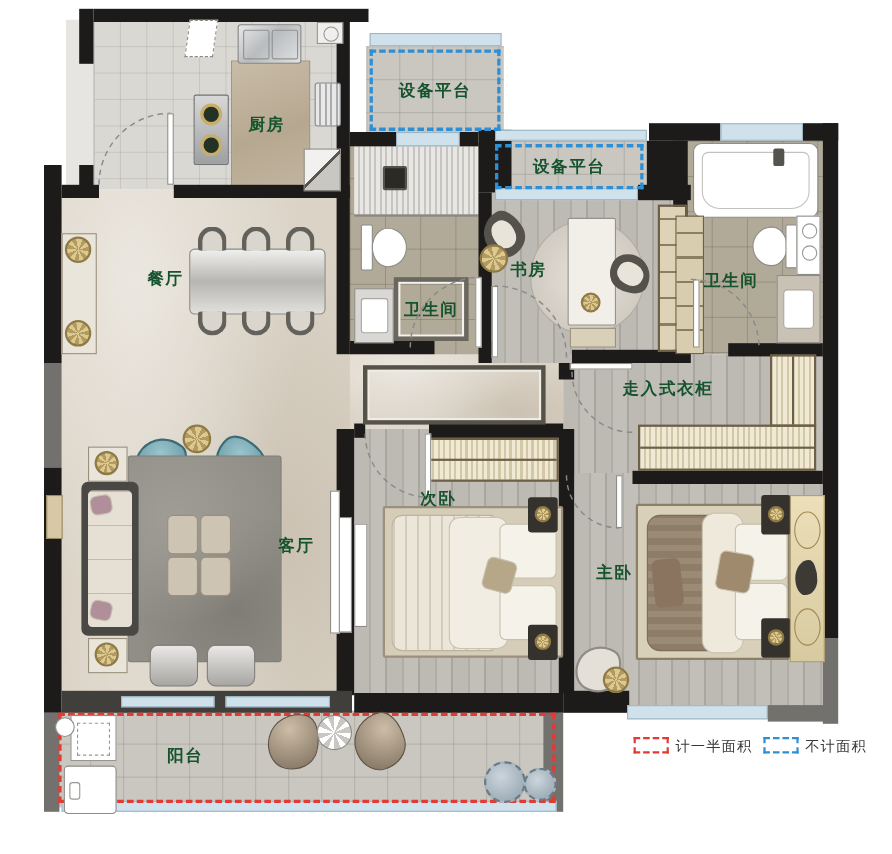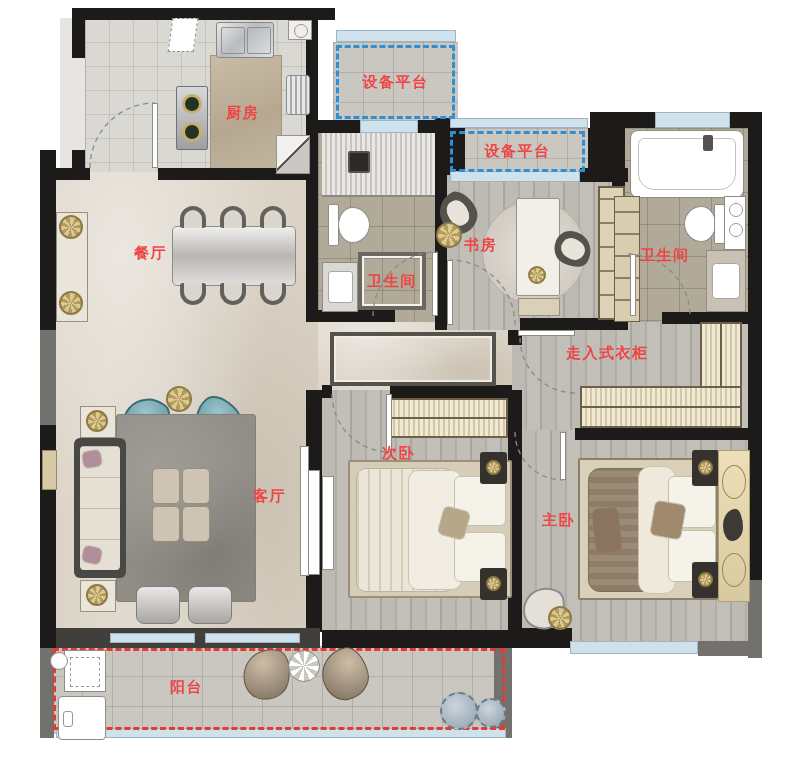--- a/index.html
+++ b/index.html
@@ -1,21 +1,21 @@
 <!DOCTYPE html>
 <html><head>
 <meta charset="utf-8">
 <style>
   html,body{margin:0;padding:0;background:#ffffff;font-family:"DejaVu Sans",sans-serif}
   #plan{position:relative;width:811px;height:776px;background:#ffffff;overflow:hidden}
   .a{position:absolute}
   .wall{position:absolute;background:#1c1b19}
   .wallg{position:absolute;background:#72716d}
   .win{position:absolute;background:#cfe2ec;border:1px solid #9fb6c2;box-sizing:border-box}
-  .lbl{position:absolute;font-size:15px;font-weight:600;color:#ef4444;letter-spacing:1.5px;white-space:nowrap}
+  .lbl{position:absolute;font-size:15px;font-weight:600;color:#14532d;letter-spacing:1.5px;white-space:nowrap}
   .marble{position:absolute;background-color:#dbd3c6;background-image:radial-gradient(ellipse at 25% 18%,rgba(255,255,255,.45),rgba(255,255,255,0) 55%),radial-gradient(ellipse at 75% 70%,rgba(160,148,126,.28),rgba(160,148,126,0) 60%),radial-gradient(ellipse at 40% 90%,rgba(255,255,255,.3),rgba(255,255,255,0) 50%)}
   .wood{position:absolute;background:repeating-linear-gradient(90deg,#bdb9b3 0 13px,#b0aca6 13px 15px,#c2beb8 15px 28px,#a9a59f 28px 30px)}
   .tile{position:absolute;background-color:#cac7c1;background-image:linear-gradient(rgba(130,127,120,.35) 1px,rgba(0,0,0,0) 1px),linear-gradient(90deg,rgba(130,127,120,.35) 1px,rgba(0,0,0,0) 1px);background-size:30px 30px}
   .ktile{position:absolute;background-color:#dad8d3;background-image:linear-gradient(rgba(140,138,130,.25) 1px,rgba(0,0,0,0) 1px),linear-gradient(90deg,rgba(140,138,130,.25) 1px,rgba(0,0,0,0) 1px);background-size:24px 24px}
   .btile{position:absolute;background-color:#b2aa99;background-image:linear-gradient(rgba(85,80,65,.3) 1px,rgba(0,0,0,0) 1px),linear-gradient(90deg,rgba(85,80,65,.3) 1px,rgba(0,0,0,0) 1px);background-size:32px 32px}
   .dash-blue{position:absolute;border:3px dashed #2e8fd5;box-sizing:border-box;display:flex;align-items:center;justify-content:center}
   .dash-red{position:absolute;border:3px dashed #e23b33;box-sizing:border-box}
   .chairU{position:absolute;width:26px;height:22px;background:#dad6ce;border:4px solid #63615c;border-bottom:none;border-radius:14px 14px 3px 3px;box-sizing:border-box}
   .chairD{position:absolute;width:26px;height:22px;background:#dad6ce;border:4px solid #63615c;border-top:none;border-radius:3px 3px 14px 14px;box-sizing:border-box}
   .gold{position:absolute;border-radius:50%;background:repeating-conic-gradient(#dcc891 0 25deg,#b39a5e 25deg 50deg);border:2px solid #8f7a45;box-sizing:border-box}
@@ -293,16 +293,22 @@
   <div class="white-leaf" style="left:152px;top:103px;width:6px;height:65px"></div>
 
   <div class="lbl" style="left:226px;top:104px">厨房</div>
   <div class="lbl" style="left:134px;top:244px">餐厅</div>
   <div class="lbl" style="left:464px;top:236px">书房</div>
   <div class="lbl" style="left:640px;top:246px">卫生间</div>
   <div class="lbl" style="left:566px;top:344px">走入式衣柜</div>
   <div class="lbl" style="left:253px;top:487px">客厅</div>
   <div class="lbl" style="left:382px;top:444px">次卧</div>
   <div class="lbl" style="left:542px;top:511px">主卧</div>
-  <div class="lbl" style="left:170px;top:678px">阳台</div>
-
+  <div class="lbl" style="left:152px;top:678px">阳台</div>
+
+  <div class="a" style="left:576px;top:666px;width:220px;height:26px">
+    <div class="a" style="left:0;top:4px;width:32px;height:15px;border:2px dashed #e23b33;box-sizing:border-box"></div>
+    <span class="legend-lbl" style="left:38px;top:4px">计一半面积</span>
+    <div class="a" style="left:118px;top:4px;width:32px;height:15px;border:2px dashed #2e8fd5;box-sizing:border-box"></div>
+    <span class="legend-lbl" style="left:156px;top:4px">不计面积</span>
+  </div>
 
 </div>
 
 </body></html>

